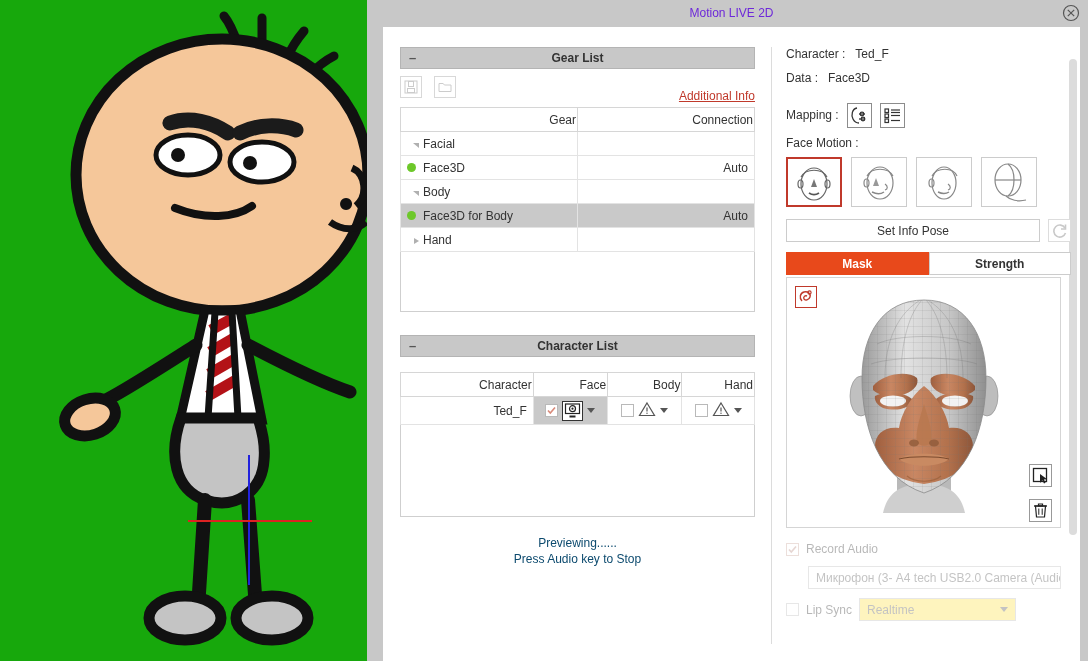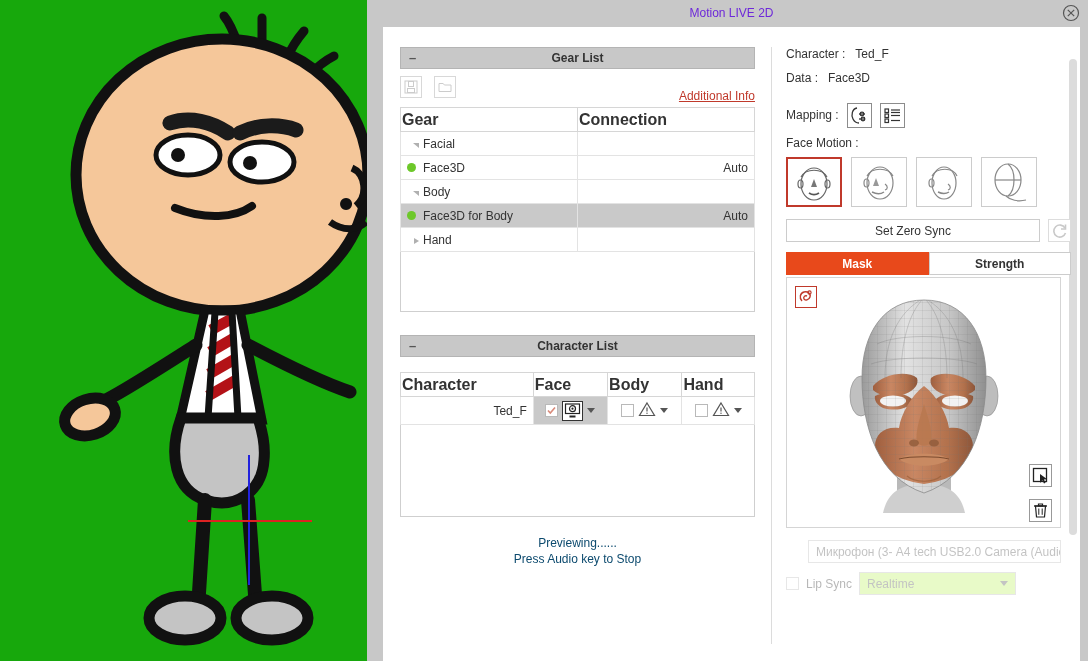--- a/index.html
+++ b/index.html
@@ -93,23 +93,23 @@
     font-size: 12px; cursor: pointer;
   }
 
   
   .tbl {
     width: 100%; border-collapse: collapse;
     border: 1px solid #cfcfcf; background: #fff;
     table-layout: fixed;
   }
   .tbl th {
-    font-weight: bold; font-size: 16px; color: #333;
+    font-weight: normal; font-size: 12px; color: #333;
     height: 24px; border: 1px solid #d6d6d6;
-    background: #fff; text-align: left;
+    background: #fff; text-align: right;
   }
   .tbl td {
     height: 24px; border: 1px solid #e3e3e3;
     font-size: 12px; color: #333; padding: 0 6px;
     background: #fff;
     text-align: right;
   }
   .tbl tr.sel td { background: #c9c9c9; }
 
   .tree-node { display: flex; align-items: center; }
@@ -224,21 +224,21 @@
   }
   #mic-select {
     margin-left: 22px; margin-top: 8px;
     width: 253px; height: 23px; border: 1px solid #bbb; background: #fff;
     display: flex; align-items: center; padding: 0 7px;
     font-size: 12px; color: #555; overflow: hidden; white-space: nowrap;
   }
   #lip-row { display: flex; align-items: center; gap: 7px; margin-top: 9px; }
   #lip-chk { width: 13px; height: 13px; border: 1px solid #bbb; background: #fff; }
   #lip-select {
-    width: 157px; height: 23px; border: 1px solid #bbb; background: #bef264;
+    width: 157px; height: 23px; border: 1px solid #bbb; background: #fde047;
     display: flex; align-items: center; padding: 0 7px; font-size: 12px;
     color: #555; justify-content: space-between;
   }
 </style>
 </head>
 <body>
 
 <div id="root">
 
   <div id="preview">
@@ -563,21 +563,21 @@
             <svg width="54" height="48" viewBox="0 0 54 48" style="position:absolute;left:0;top:0">
               <ellipse cx="26" cy="22" rx="13" ry="16" fill="none" stroke="#888" stroke-width="1.2"></ellipse>
               <path d="M26 6 C34 12 34 32 26 38" fill="none" stroke="#888" stroke-width="1.2"></path>
               <line x1="13" y1="22" x2="39" y2="22" stroke="#888" stroke-width="1.2"></line>
               <path d="M24 38 C28 42 36 44 44 42" fill="none" stroke="#888" stroke-width="1.2"></path>
             </svg>
           </div>
         </div>
 
         <div id="zero-row">
-          <div id="zero-btn">Set Zero Sync</div>
+          <div id="zero-btn">Set Info Pose</div>
           <div id="reload-btn">
             <svg width="21" height="21" viewBox="0 0 21 21" style="position:absolute;left:0;top:0">
               <path d="M16 8 A6 6 0 1 0 16.5 13" fill="none" stroke="#c9c9c9" stroke-width="1.6"></path>
               <path d="M16.5 4.5 L16.5 9 L12 9" fill="none" stroke="#c9c9c9" stroke-width="1.6"></path>
             </svg>
           </div>
         </div>
 
         <div id="tabs">
           <div class="tab active">Mask</div>
@@ -673,20 +673,28 @@
               <path d="M5.5 6 L15.5 6 L14.5 17 L6.5 17 Z" fill="none" stroke="#222" stroke-width="1.2"></path>
               <line x1="4" y1="6" x2="17" y2="6" stroke="#222" stroke-width="1.4"></line>
               <path d="M8.5 4 L12.5 4 L12.5 6 L8.5 6 Z" fill="none" stroke="#222" stroke-width="1.2"></path>
               <line x1="8.8" y1="8.5" x2="8.8" y2="14.8" stroke="#222" stroke-width="1"></line>
               <line x1="12.2" y1="8.5" x2="12.2" y2="14.8" stroke="#222" stroke-width="1"></line>
             </svg>
           </div>
         </div>
 
         <div id="audio-area">
+          <div id="audio-chk-row">
+            <span id="audio-chk">
+              <svg width="11" height="11" viewBox="0 0 11 11" style="position:absolute;left:0;top:0">
+                <path d="M2 5.5 L4.3 8 L9 2.5" fill="none" stroke="#b98b80" stroke-width="1.6"></path>
+              </svg>
+            </span>
+            <span>Record Audio</span>
+          </div>
           <div id="mic-select">
             <span>Микрофон (3- A4 tech USB2.0 Camera (Audio</span>
           </div>
           <div id="lip-row">
             <span id="lip-chk"></span>
             <span>Lip Sync</span>
             <span id="lip-select">
               <span>Realtime</span>
               <span class="caret-dn"></span>
             </span>

